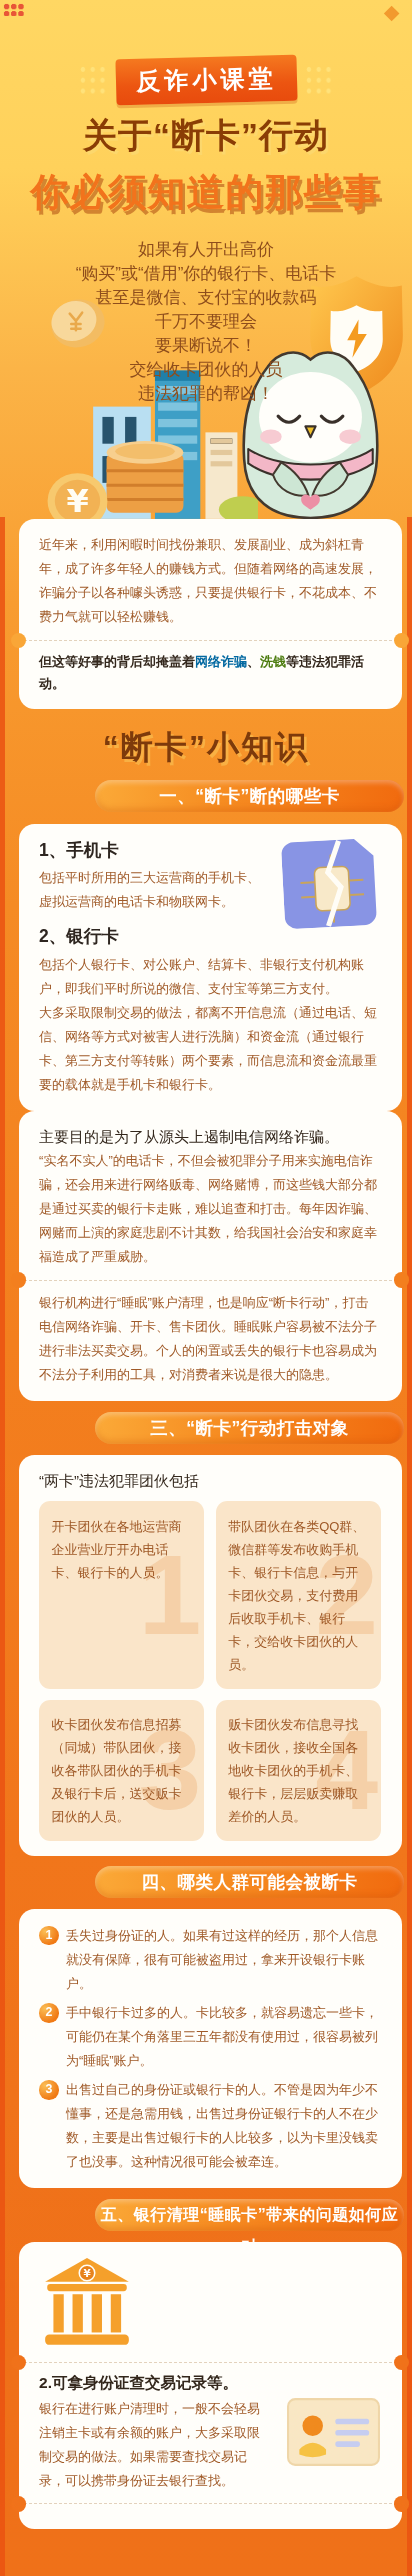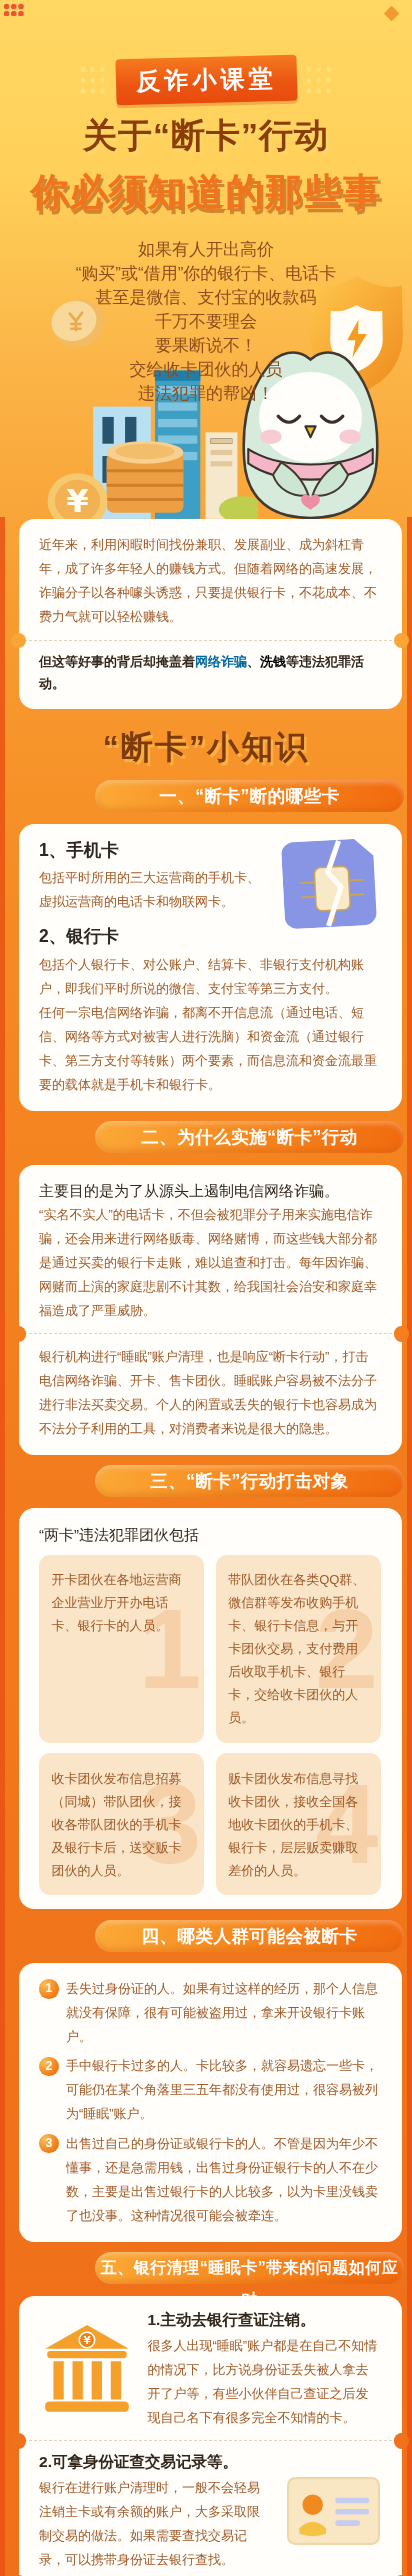--- a/index.html
+++ b/index.html
@@ -42,21 +42,21 @@
   
   .flow{ position:relative; z-index:3;}
   .card{ position:relative; margin:0 10.3px 0 18.5px; background:#FFFEFA; border-radius:15.5px; padding:14.4px 20.6px; }
   .card-text{ font-size:13px; line-height:24px; color:#A05A28;}
   .lead{ font-size:15px; line-height:24px; font-weight:normal; color:#33271C;}
   .ticket-divider{ position:relative; margin:10.3px -20.6px; border-top:1.5px dashed #E3D2BC;}
   .ticket-divider::before,.ticket-divider::after{ content:""; position:absolute; top:-8.2px; width:15.5px; height:15.5px;
     border-radius:50%; background:var(--notch,#F5891F);}
   .ticket-divider::before{ left:-7.7px;} .ticket-divider::after{ right:-7.7px;}
   .warn{ font-size:13px; line-height:21.6px; font-weight:bold; color:#33271C;}
-  .hl-red{ color:#0369a1;} .hl-yellow{ color:#000000;}
+  .hl-red{ color:#0369a1;} .hl-yellow{ color:#4d7c0f;}
 
   .know-title{ margin-top:17.5px; text-align:center; font-size:32px; font-weight:800; color:#7D3A0B;
     text-shadow:2.6px 3.1px 0 rgba(250,200,90,.55); letter-spacing:2.1px; height:44px;}
   .pill{ position:relative; margin:10.3px 7.7px 11.3px 95px; width:309px; height:32px; border-radius:16px;
     background:linear-gradient(100deg,#FBAA38 0%,#F68D22 40%,#F16A0E 100%);
     box-shadow:inset 0 3.1px 5.2px rgba(255,255,255,.30), inset 0 -3.1px 6.2px rgba(198,72,0,.28);}
   .pill span{ display:block; text-align:center; line-height:32px; font-size:17.5px; font-weight:bold; color:#FFF; letter-spacing:0.5px;}
   .pill.long span{ font-size:16px;}
 
   .item-title{ font-size:17.5px; font-weight:bold; color:#2E2620; margin-bottom:4.1px;}
@@ -187,27 +187,24 @@
         <path d="M24 0 h118 l36 34 v110 a24 24 0 0 1 -24 24 h-130 a24 24 0 0 1 -24 -24 v-120 a24 24 0 0 1 24 -24 Z" fill="#8894E4"></path>
         <rect x="62" y="52" width="66" height="84" rx="12" fill="#F8E9C9" stroke="#C9A45A" stroke-width="3"></rect>
         <path d="M62 80 h-28 M62 108 h-28 M128 80 h28 M128 108 h28 M95 52 v-24 M95 136 v24" stroke="#C9A45A" stroke-width="4"></path>
         <path d="M112 2 L88 62 L112 92 L84 166" stroke="#FFFDF6" stroke-width="10" fill="none"></path>
       </svg>
       <div class="item-title">1、手机卡</div>
       <p class="card-text">包括平时所用的三大运营商的手机卡、虚拟运营商的电话卡和物联网卡。</p>
       <div class="sub-block">
         <div class="item-title">2、银行卡</div>
         <p class="card-text">包括个人银行卡、对公账户、结算卡、非银行支付机构账户，即我们平时所说的微信、支付宝等第三方支付。</p>
-        <p class="card-text">任何一宗电信网络诈骗，都离不开信息流（通过电话、短信、网络等方式对被害人进行洗脑）和资金流（通过银行卡、第三方支付等转账）两个要素，而信息流和资金流最重要的载体就是手机卡和银行卡。</p>
-      </div>
-    </section>
-
-    <div class="pill">
-        <span>二、为什么实施“断卡”行动</span>
-      </div>
+        <p class="card-text">大多采取限制交易的做法，都离不开信息流（通过电话、短信、网络等方式对被害人进行洗脑）和资金流（通过银行卡、第三方支付等转账）两个要素，而信息流和资金流最重要的载体就是手机卡和银行卡。</p>
+      </div>
+    </section>
+
     <section class="card ticket" style="--notch:#F37F1E;">
       <p class="lead">主要目的是为了从源头上遏制电信网络诈骗。</p>
       <p class="card-text">“实名不实人”的电话卡，不但会被犯罪分子用来实施电信诈骗，还会用来进行网络贩毒、网络赌博，而这些钱大部分都是通过买卖的银行卡走账，难以追查和打击。每年因诈骗、网赌而上演的家庭悲剧不计其数，给我国社会治安和家庭幸福造成了严重威胁。</p>
       <div class="ticket-divider"></div>
       <p class="card-text">银行机构进行“睡眠”账户清理，也是响应“断卡行动”，打击电信网络诈骗、开卡、售卡团伙。睡眠账户容易被不法分子进行非法买卖交易。个人的闲置或丢失的银行卡也容易成为不法分子利用的工具，对消费者来说是很大的隐患。</p>
     </section>
 
     <div class="pill">
         <span>三、“断卡”行动打击对象</span>
       </div>
@@ -262,24 +259,20 @@
             <circle cx="85" cy="33" r="15" fill="#E8831C" stroke="#FFFDF6" stroke-width="3"></circle>
             <text x="85" y="41" text-anchor="middle" font-size="20" font-weight="bold" fill="#FFF" font-family="'DejaVu Sans',sans-serif">¥</text>
             <rect x="8" y="54" width="154" height="14" rx="6" fill="#F5A02B"></rect>
             <rect x="20" y="74" width="20" height="74" fill="#F5A02B"></rect>
             <rect x="57" y="74" width="20" height="74" fill="#F5A02B"></rect>
             <rect x="94" y="74" width="20" height="74" fill="#F5A02B"></rect>
             <rect x="131" y="74" width="20" height="74" fill="#F5A02B"></rect>
             <rect x="4" y="152" width="162" height="20" rx="8" fill="#F5A02B"></rect>
           </svg>
         </div>
-        <div class="txt">
-          <div class="s5title">1.主动去银行查证注销。</div>
-          <p class="card-text">很多人出现“睡眠”账户都是在自己不知情的情况下，比方说身份证丢失被人拿去开了户等，有些小伙伴自己查证之后发现自己名下有很多完全不知情的卡。</p>
-        </div>
       </div>
       <div class="ticket-divider"></div>
       <div class="s5row">
         <div class="txt">
           <div class="s5title">2.可拿身份证查交易记录等。</div>
           <p class="card-text">银行在进行账户清理时，一般不会轻易注销主卡或有余额的账户，大多采取限制交易的做法。如果需要查找交易记录，可以携带身份证去银行查找。</p>
         </div>
         <div class="ic">
           <svg width="95" height="72" viewBox="0 0 185 140">
             <rect x="4" y="6" width="177" height="128" rx="14" fill="#F9E7C4" stroke="#EFD6A8" stroke-width="4"></rect>

